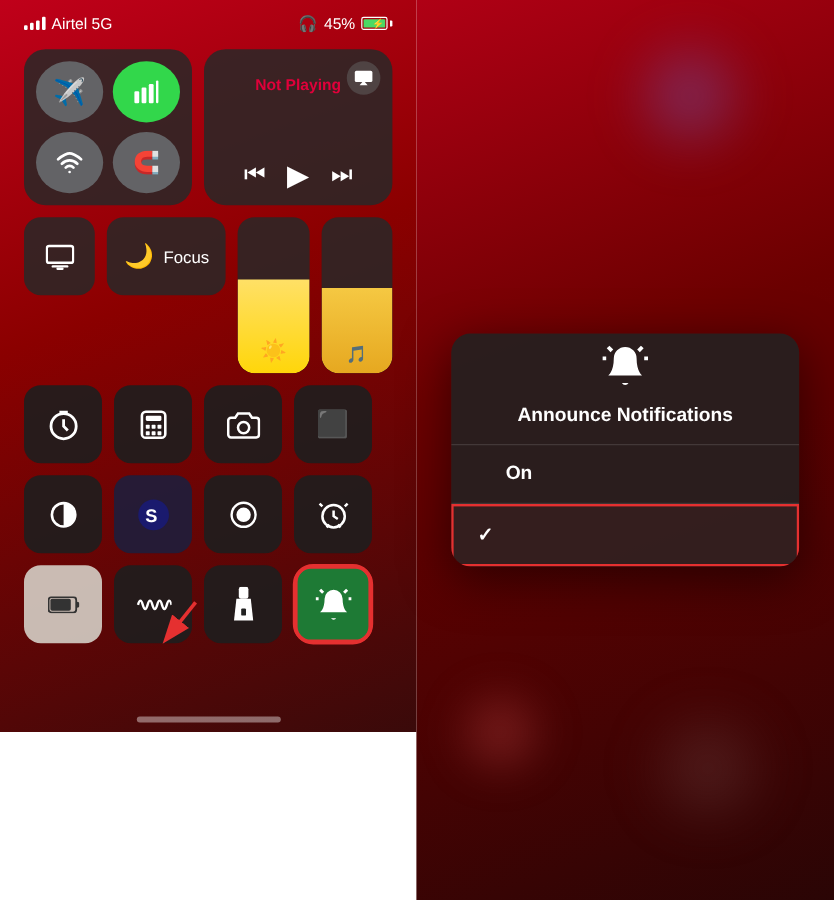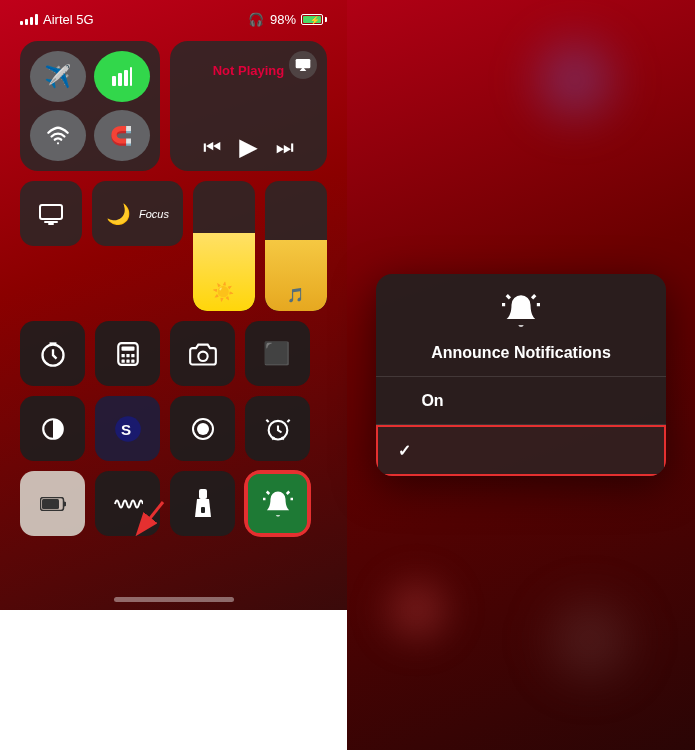--- a/index.html
+++ b/index.html
@@ -141,21 +141,21 @@
     .focus-btn {
       flex: 1;
       height: 65px;
       background: rgba(40,40,40,0.85);
       border-radius: 14px;
       display: flex; align-items: center;
       padding: 0 14px; gap: 8px;
       color: white; cursor: pointer;
     }
     .focus-icon { font-size: 20px; }
-    .focus-label { font-size: 11px; font-weight: 500; font-style: italic; }
+    .focus-label { font-size: 14px; font-weight: 500; }
     .slider-tall {
       width: 65px; height: 130px;
       background: rgba(40,40,40,0.85);
       border-radius: 14px;
       display: flex; flex-direction: column;
       align-items: center; justify-content: flex-end;
       padding-bottom: 8px; position: relative; overflow: hidden;
     }
     .slider-fill-brightness {
       position: absolute; bottom: 0; left: 0; right: 0;
@@ -247,21 +247,21 @@
       background: rgba(40,30,30,0.97);
       border-radius: 16px;
       overflow: hidden;
       box-shadow: 0 10px 40px rgba(0,0,0,0.5);
       position: relative;
       z-index: 10;
     }
     .popup-header {
       display: flex; flex-direction: column;
       align-items: center;
-      padding: 18px 16px 14px;
+      padding: 8px 16px 14px;
       border-bottom: 1px solid rgba(255,255,255,0.12);
     }
     .popup-icon { font-size: 32px; margin-bottom: 6px; }
     .popup-title {
       color: white;
       font-size: 16px;
       font-weight: 600;
       text-align: center;
     }
     .popup-item {
@@ -293,21 +293,21 @@
       <div class="signal-bars">
         <div class="bar bar1"></div>
         <div class="bar bar2"></div>
         <div class="bar bar3"></div>
         <div class="bar bar4"></div>
       </div>
       <span>Airtel 5G</span>
     </div>
     <div class="status-right">
       <span>🎧</span>
-      <span>98%</span>
+      <span>45%</span>
       <div class="battery-icon">
         <div class="battery-body">
           <div class="battery-fill"></div>
           <span class="bolt">⚡</span>
         </div>
         <div class="battery-tip"></div>
       </div>
     </div>
   </div>
 

